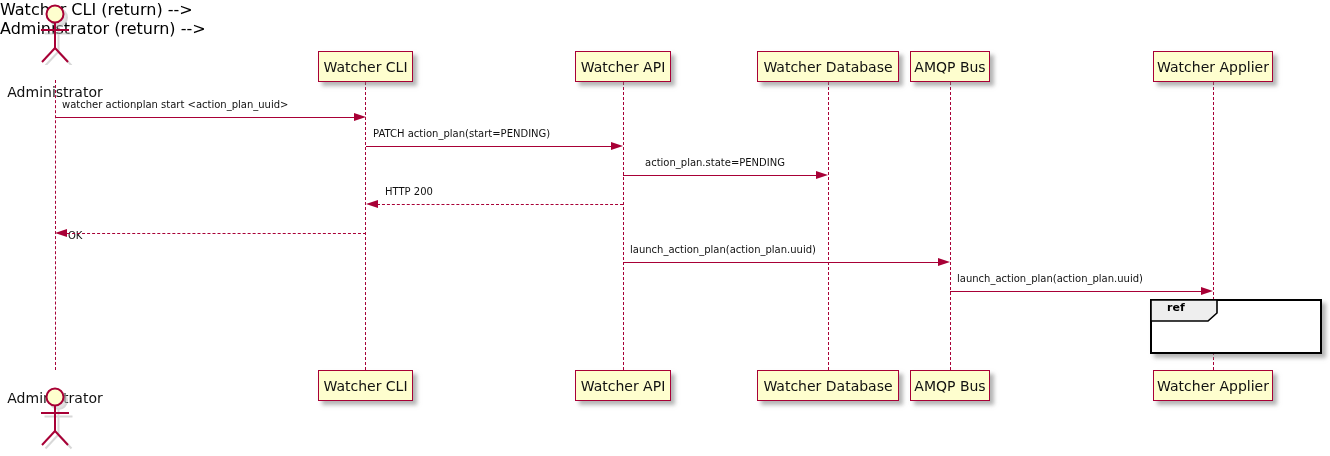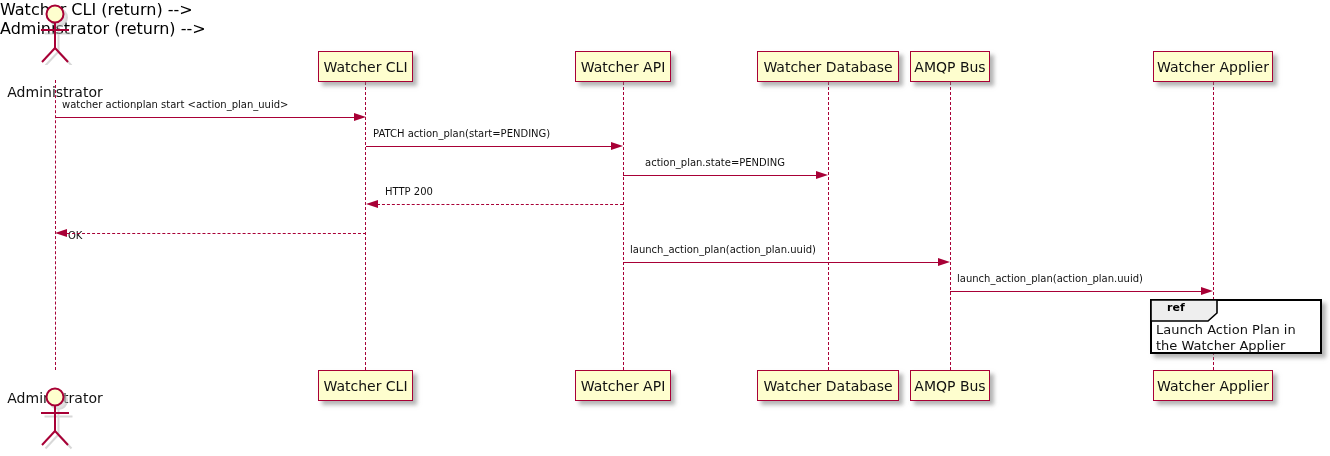--- a/index.html
+++ b/index.html
@@ -154,16 +154,15 @@
     <div class="msg-line solid" style="left:950px;top:291px;width:251px;"></div>
     <div class="arrow-right" style="left:1200.5px;top:286.5px;"></div>
   </div>
 
   
   <div class="ref-box">
     <svg class="ref-header" width="70" height="23" viewBox="0 0 70 23">
       <polygon points="1,1 67,1 67,14 58,22 1,22" fill="#EEEEEE" stroke="#000000" stroke-width="1.6"></polygon>
     </svg>
     <div class="ref-keyword">ref</div>
-    <div class="ref-body">Launch Action Plan in the Watcher Applier</div>
   </div>
 
 </div>
 
 </body></html>

